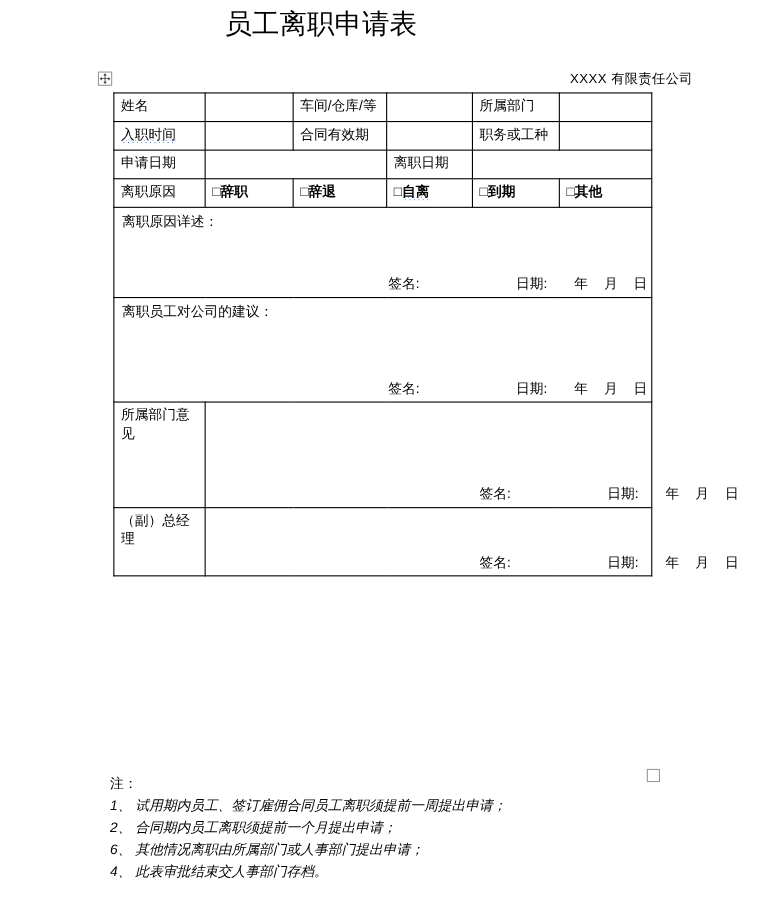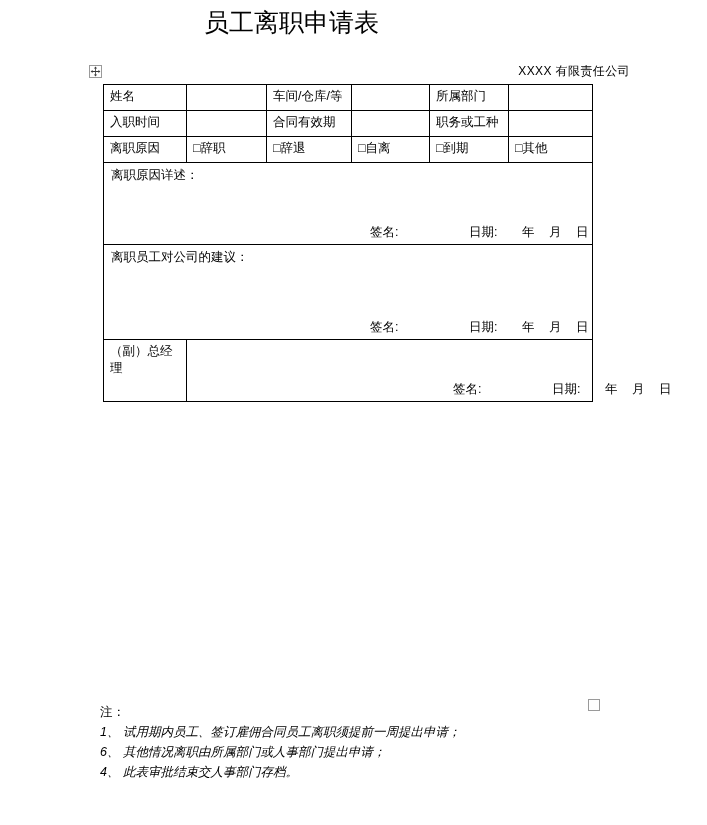--- a/index.html
+++ b/index.html
@@ -102,27 +102,27 @@
   .sig-row {
     position: absolute;
     left: 0;
     right: 0;
     bottom: 3px;
     height: 17px;
     font-size: 12.5px;
     line-height: 17px;
     white-space: nowrap;
   }
-  .sig-name { position: absolute; left: 266px; }
+  .sig-name { position: absolute; left: 249px; }
   .sig-date { position: absolute; left: 365px; }
   .sig-y { position: absolute; left: 418px; }
   .sig-m { position: absolute; left: 445px; }
   .sig-d { position: absolute; left: 472px; }
 
-  .chk { font-size: 12.5px; white-space: nowrap; letter-spacing: 0px; }
+  .chk { font-size: 12.5px; white-space: nowrap; letter-spacing: 0px; font-weight: bold; }
 
   .sq-blue {
     border-bottom: 1px solid transparent;
     background-repeat: repeat-x;
     background-position: 0 100%;
     background-size: 4px 3px;
     background-image: linear-gradient(45deg, transparent 45%, #2b5fd9 45%, #2b5fd9 55%, transparent 55%);
     padding-bottom: 1px;
   }
 
@@ -176,20 +176,26 @@
 
     <tr class="r-head">
       <td class="cell-label"><span class="sq-blue">入职时间</span></td>
       <td></td>
       <td class="cell-label">合同有效期</td>
       <td></td>
       <td class="cell-label">职务或工种</td>
       <td></td>
     </tr>
 
+    <tr class="r-head">
+      <td class="cell-label">申请日期</td>
+      <td colspan="2"></td>
+      <td class="cell-label">离职日期</td>
+      <td colspan="2"></td>
+    </tr>
 
     <tr class="r-head">
       <td class="cell-label">离职原因</td>
       <td class="chk"><span>□</span><span>辞职</span></td>
       <td class="chk"><span>□</span><span>辞退</span></td>
       <td class="chk"><span>□</span><span class="sq-blue">自离</span></td>
       <td class="chk"><span>□</span><span>到期</span></td>
       <td class="chk"><span>□</span><span>其他</span></td>
     </tr>
 
@@ -213,20 +219,33 @@
           <span class="sig-name">签名:</span>
           <span class="sig-date">日期:</span>
           <span class="sig-y">年</span>
           <span class="sig-m">月</span>
           <span class="sig-d">日</span>
         </div>
       </td>
     </tr>
 
 
+    <tr>
+      <td style="height:96px">所属部门意见</td>
+      <td class="big-cell" colspan="5">
+        <div class="bc-text"></div>
+        <div class="sig-row">
+          <span class="sig-name">签名:</span>
+          <span class="sig-date">日期:</span>
+          <span class="sig-y">年</span>
+          <span class="sig-m">月</span>
+          <span class="sig-d">日</span>
+        </div>
+      </td>
+    </tr>
 
     <tr>
       <td style="height:62px">（副）总经理</td>
       <td class="big-cell" colspan="5">
         <div class="bc-text"></div>
         <div class="sig-row">
           <span class="sig-name">签名:</span>
           <span class="sig-date">日期:</span>
           <span class="sig-y">年</span>
           <span class="sig-m">月</span>
@@ -235,16 +254,17 @@
       </td>
     </tr>
 
   </tbody>
 </table>
 
 <div id="notes">
   <div class="note-head">注：</div>
   <ol>
     <li>1、 试用期内员工、签订雇佣合同员工离职须提前一周提出申请；</li>
+    <li>2、 合同期内员工离职须提前一个月提出申请；</li>
     <li>6、 其他情况离职由所属部门或人事部门提出申请；</li>
     <li>4、 此表审批结束交人事部门存档。</li>
   </ol>
 </div>
 
 </body></html>

